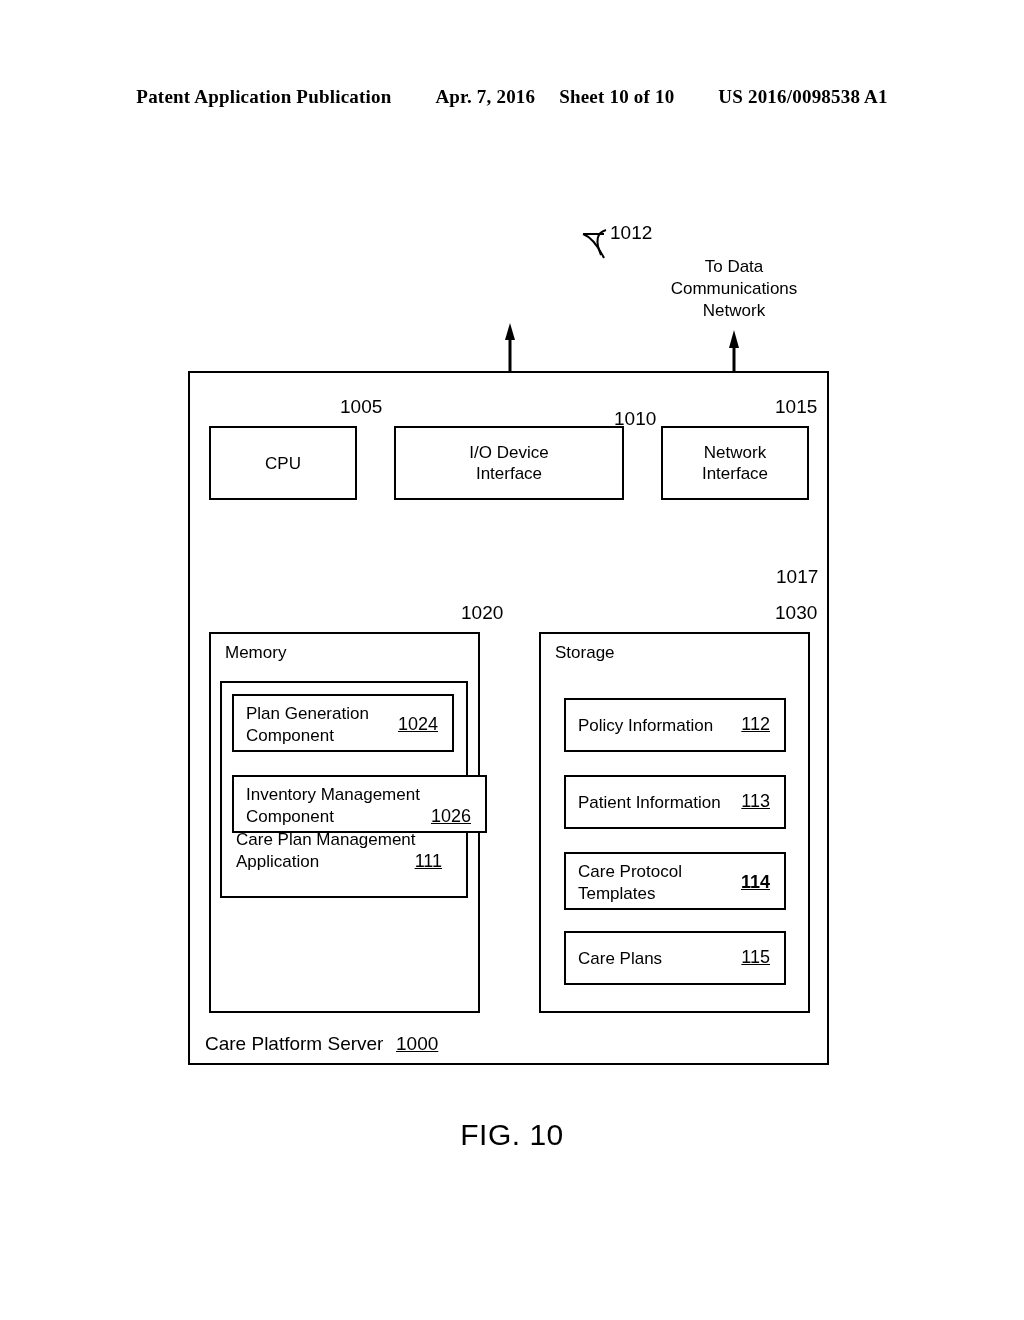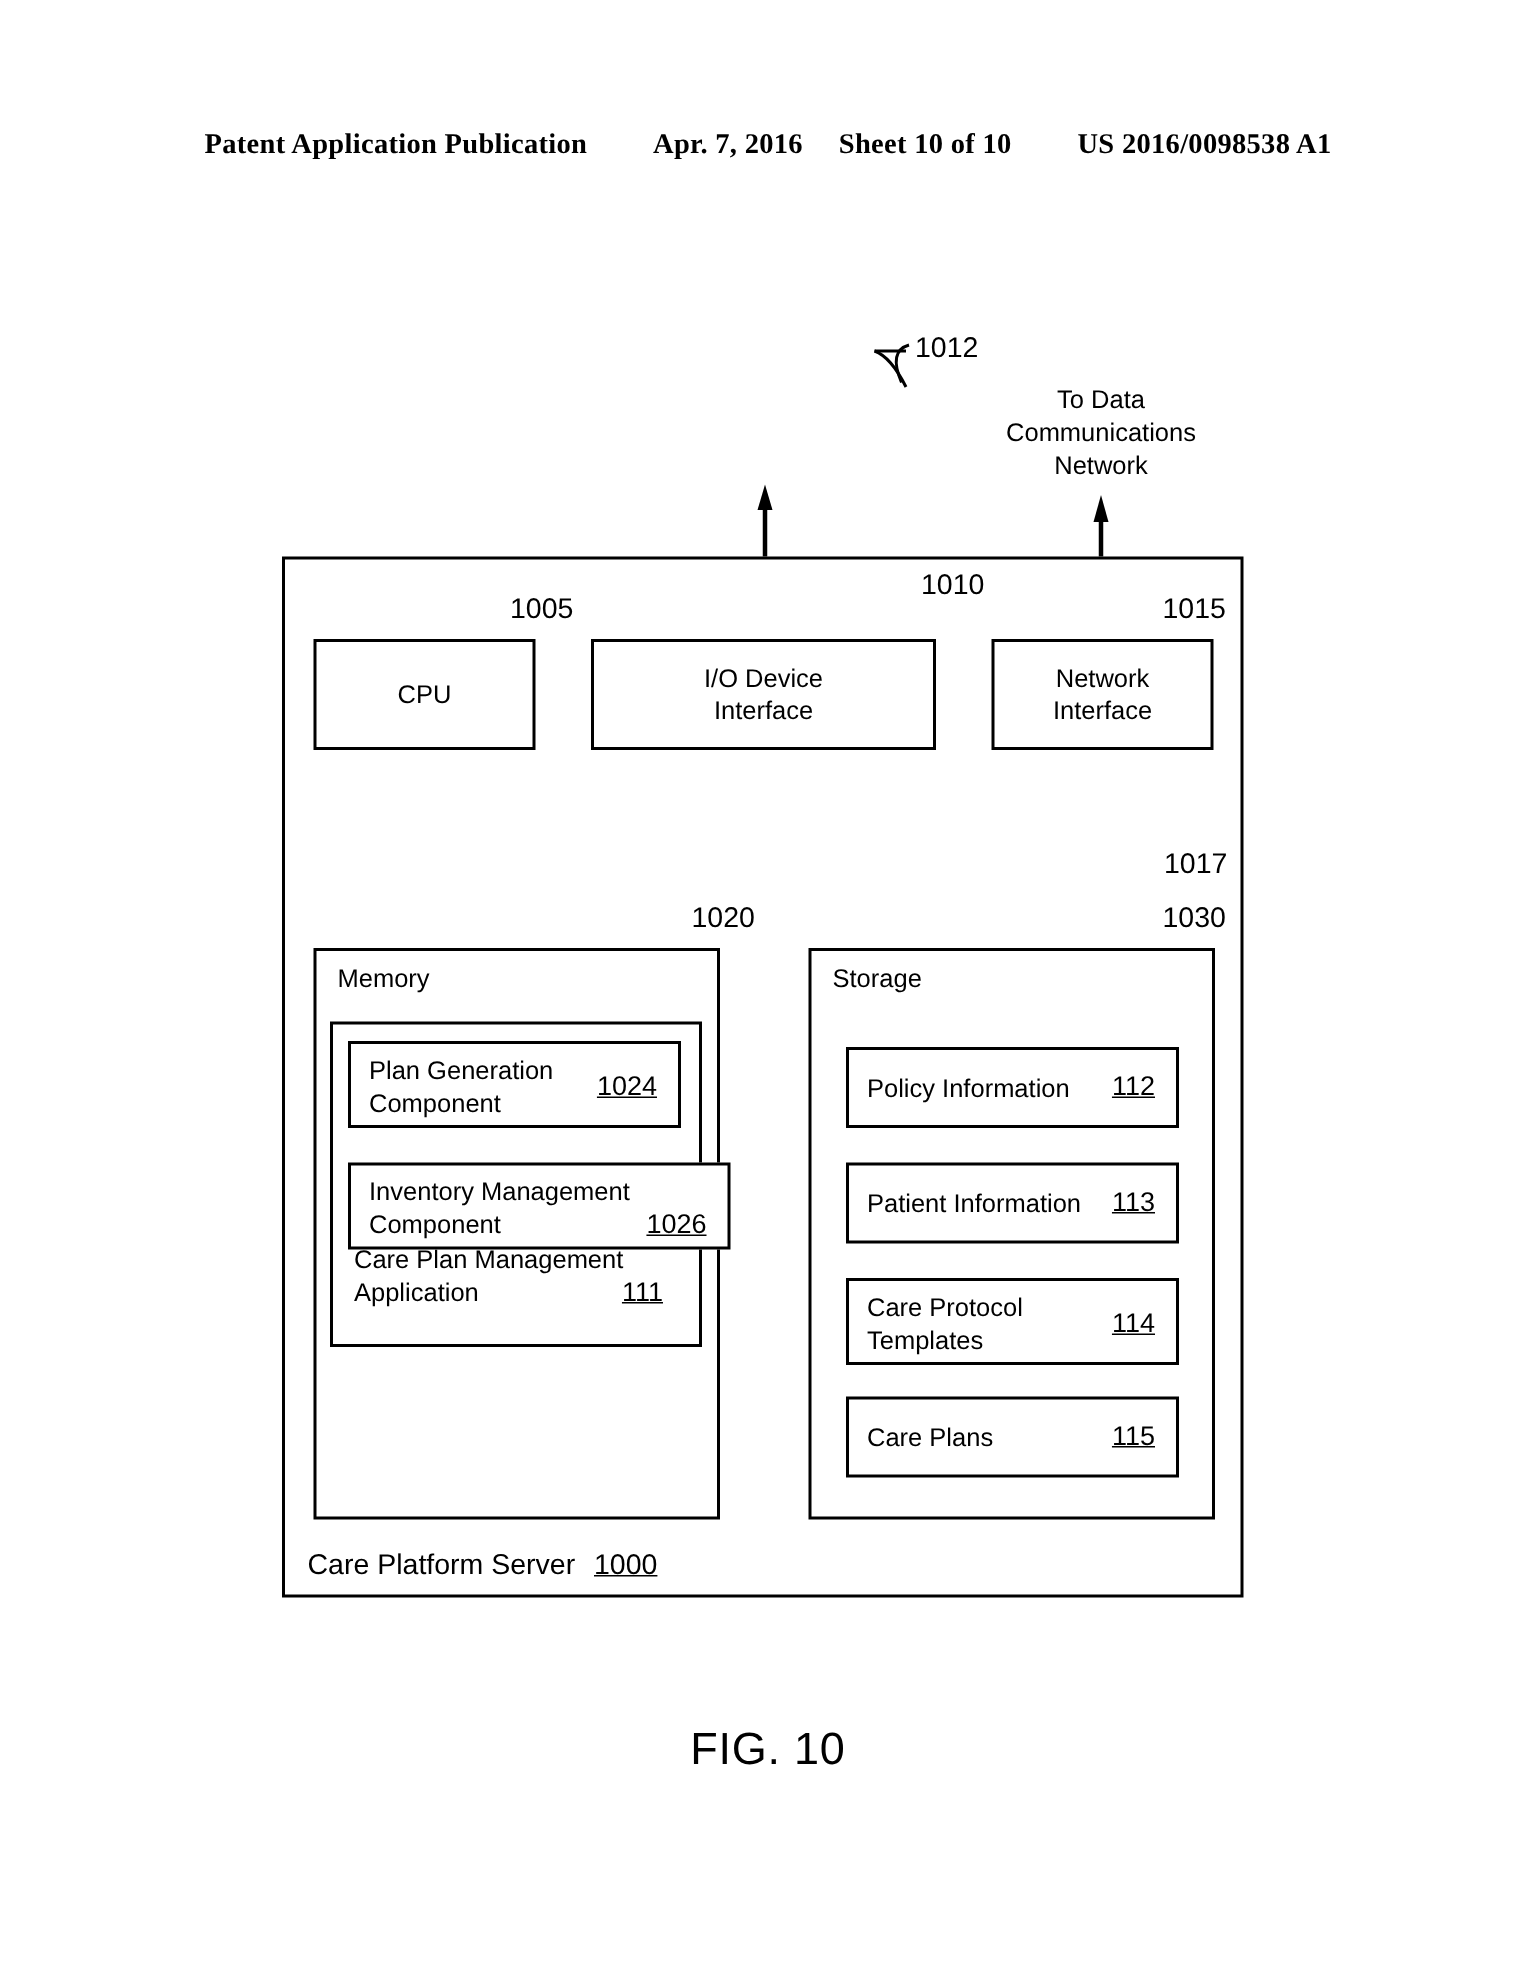--- a/index.html
+++ b/index.html
@@ -186,21 +186,21 @@
 
   <div class="box" style="left:209px; top:426px; width:148px; height:74px;">
     <div class="ctr-label">CPU</div>
   </div>
   <div class="ref" style="left:340px; top:396px;">1005</div>
 
   <div class="box" style="left:394px; top:426px; width:230px; height:74px;">
     <div class="ctr-label" style="white-space:pre-line;">I/O Device
 Interface</div>
   </div>
-  <div class="ref" style="left:614px; top:380px;text-align:center;">1010</div>
+  <div class="ref" style="left:614px; top:408px;text-align:center;">1010</div>
 
   <div class="box" style="left:661px; top:426px; width:148px; height:74px;">
     <div class="ctr-label" style="white-space:pre-line;">Network
 Interface</div>
   </div>
   <div class="ref" style="left:775px; top:396px;">1015</div>
 
   <div class="ref" style="left:776px; top:566px;">1017</div>
 
   <div class="box" style="left:209px; top:632px; width:271px; height:381px;">
@@ -237,25 +237,25 @@
   </div>
 
   <div class="comp-box" style="left:564px; top:775px; width:222px; height:54px;">
     <div class="comp-text" style="left:12px; top:15px;">Patient Information</div>
     <div class="comp-num" style="right:14px; top:14px;">113</div>
   </div>
 
   <div class="comp-box" style="left:564px; top:852px; width:222px; height:58px;">
     <div class="comp-text" style="left:12px; top:7px;">Care Protocol
 Templates</div>
-    <div class="comp-num" style="right:14px; top:18px;">114</div>
+    <div class="comp-num" style="right:14px; top:18px;font-weight:bold;">114</div>
   </div>
 
   <div class="comp-box" style="left:564px; top:931px; width:222px; height:54px;">
     <div class="comp-text" style="left:12px; top:15px;">Care Plans</div>
     <div class="comp-num" style="right:14px; top:14px;">115</div>
   </div>
 
   <div class="free-text" style="left:205px; top:1033px; font-size:19px;">Care Platform Server</div>
   <div class="free-text underline" style="left:396px; top:1033px; font-size:19px;">1000</div>
 
-  <div class="fig-caption" style="top:1150px;">FIG. 10</div>
+  <div class="fig-caption" style="top:1118px;">FIG. 10</div>
 </div>
 
 </body></html>

